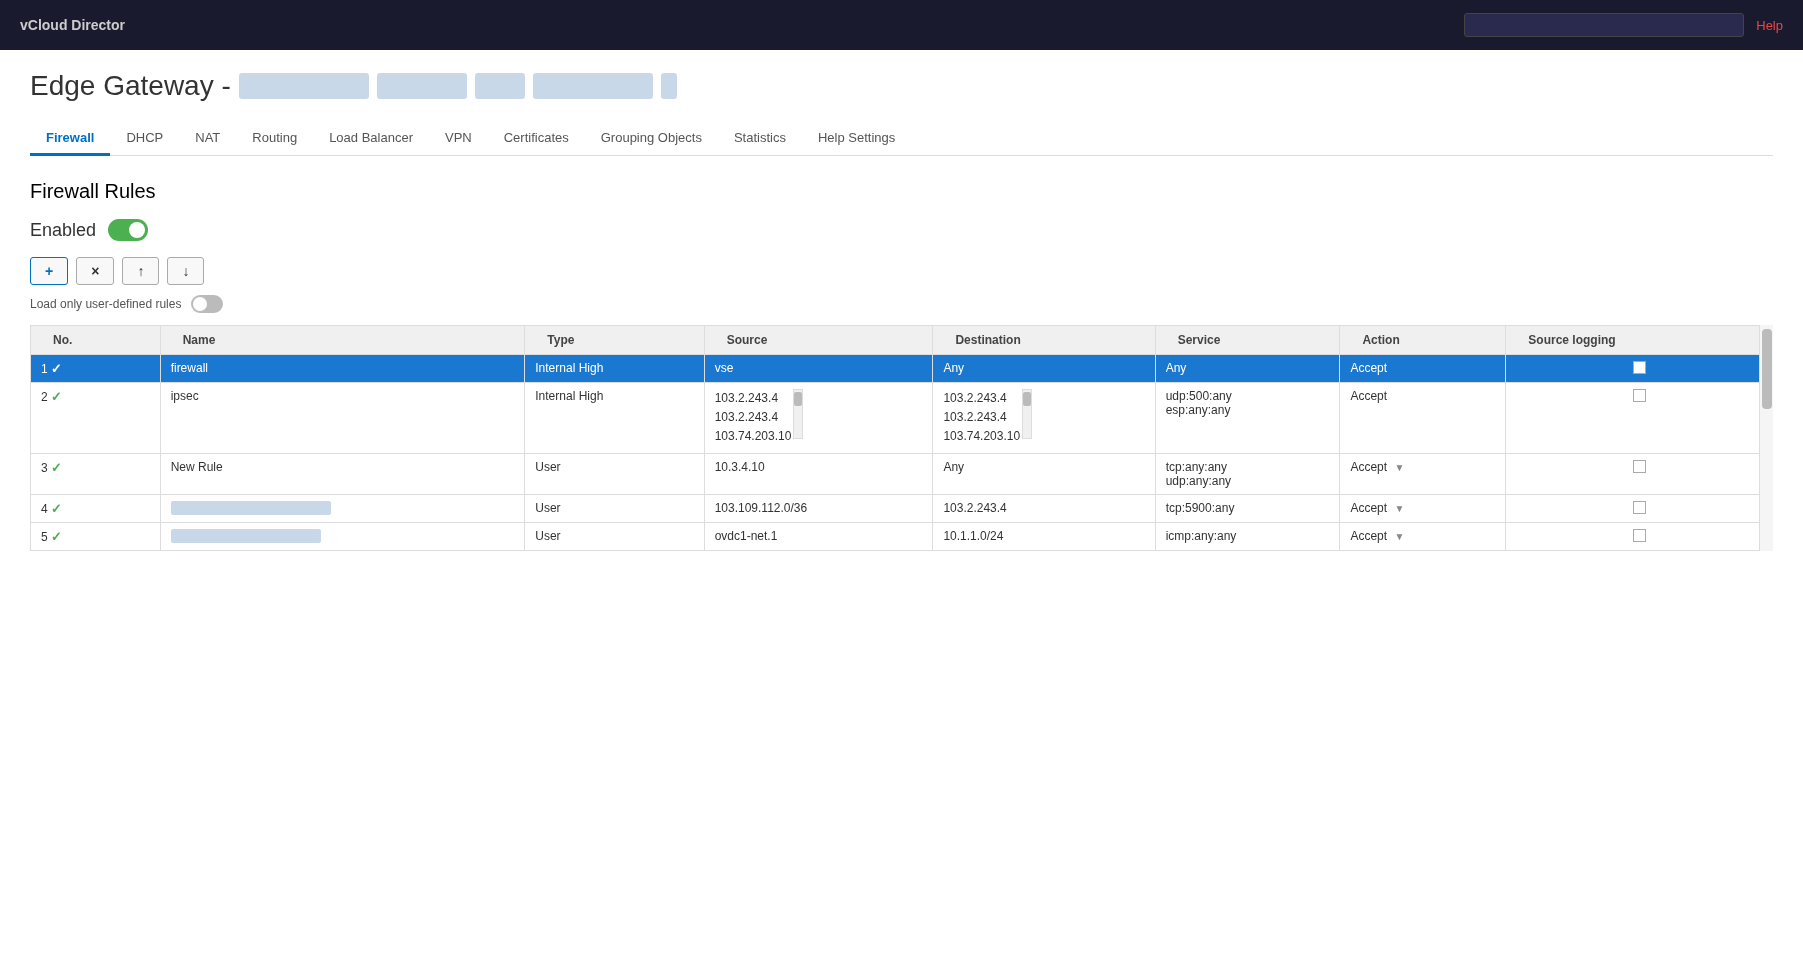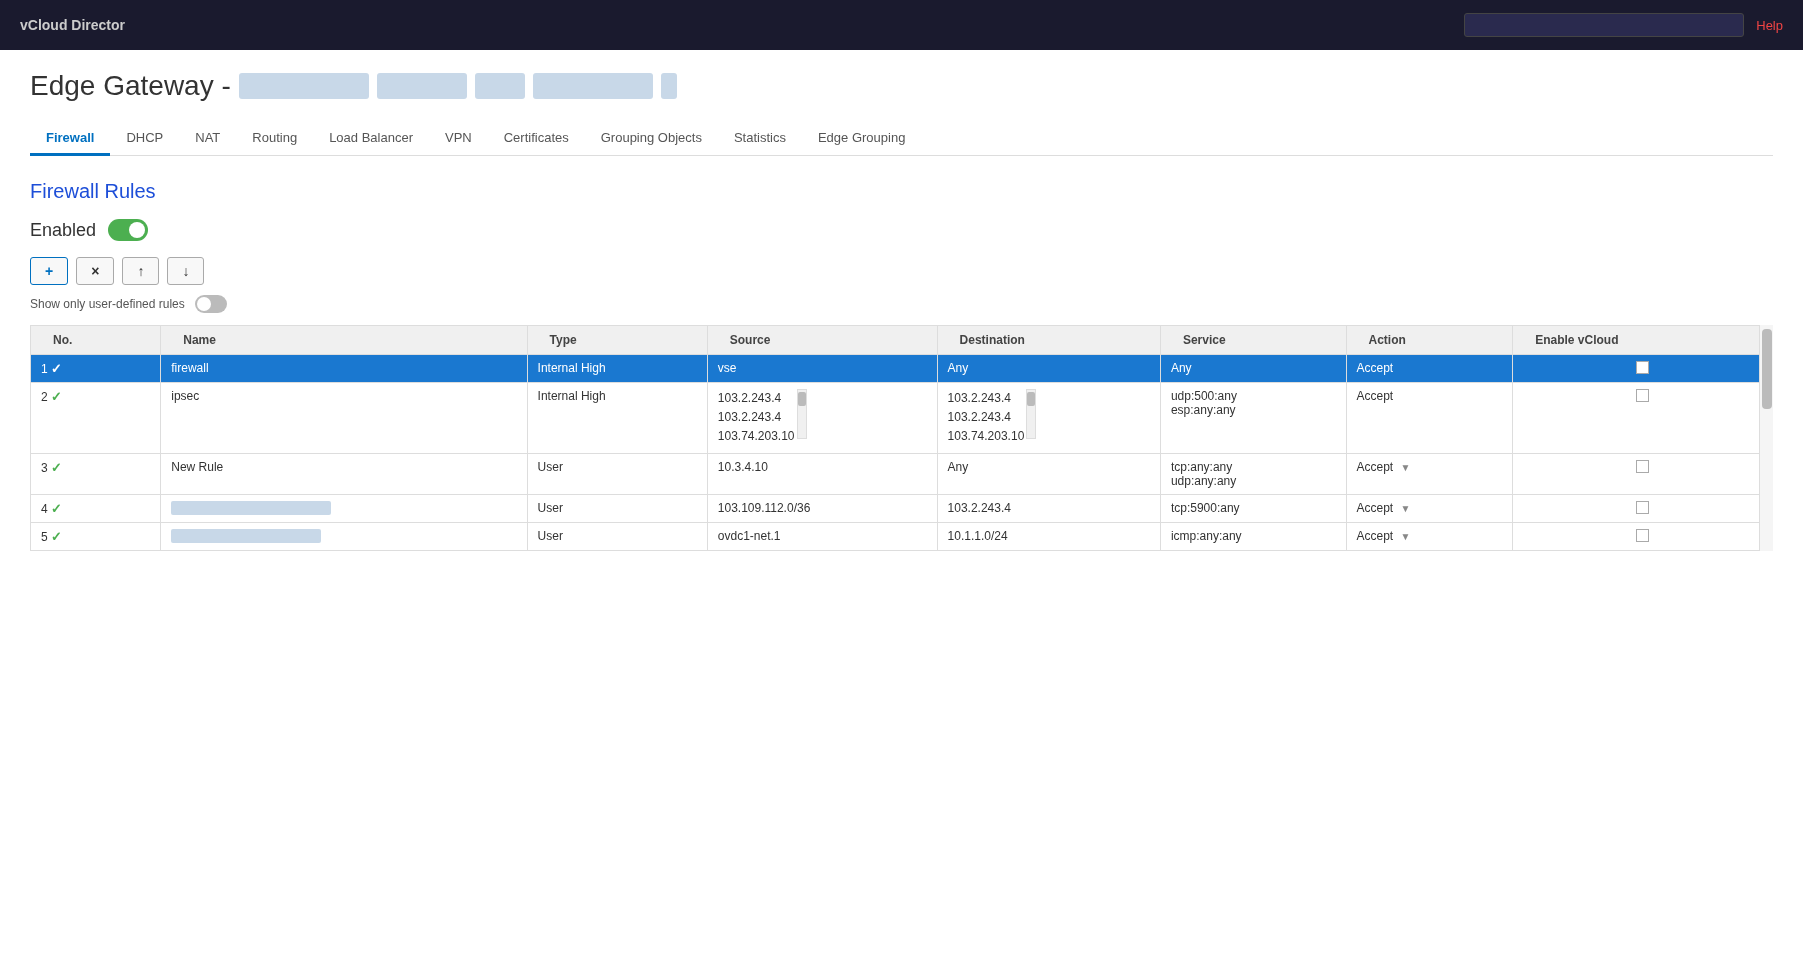--- a/index.html
+++ b/index.html
@@ -85,21 +85,21 @@
       color: #0070c0;
       border-bottom: 3px solid #0070c0;
       font-weight: bold;
     }
 
     
     .section-title {
       font-size: 20px;
       font-weight: 400;
       margin-bottom: 16px;
-      color: #1d4ed8;
+      color: #000000;
     }
 
     .enabled-row {
       display: flex;
       align-items: center;
       gap: 12px;
       margin-bottom: 16px;
     }
     .enabled-label {
       font-size: 18px;
@@ -284,21 +284,21 @@
   <div class="tabs">
     <div class="tab active">Firewall</div>
     <div class="tab">DHCP</div>
     <div class="tab">NAT</div>
     <div class="tab">Routing</div>
     <div class="tab">Load Balancer</div>
     <div class="tab">VPN</div>
     <div class="tab">Certificates</div>
     <div class="tab">Grouping Objects</div>
     <div class="tab">Statistics</div>
-    <div class="tab">Edge Grouping</div>
+    <div class="tab">Help Settings</div>
   </div>
 
   <div class="section-title">Firewall Rules</div>
 
   <div class="enabled-row">
     <span class="enabled-label">Enabled</span>
     <div class="toggle">
       <div class="toggle-track">
         <div class="toggle-thumb"></div>
       </div>
@@ -314,38 +314,38 @@
     </button>
     <button class="btn">
       <span class="btn-icon">↑</span>
     </button>
     <button class="btn">
       <span class="btn-icon">↓</span>
     </button>
   </div>
 
   <div class="user-defined-row">
-    <span>Show only user-defined rules</span>
+    <span>Load only user-defined rules</span>
     <div class="toggle-small">
       <div class="toggle-small-thumb"></div>
     </div>
   </div>
 
   <div class="table-wrapper">
     <table class="rules-table">
       <thead>
         <tr>
           <th>No.</th>
           <th>Name</th>
           <th>Type</th>
           <th>Source</th>
           <th>Destination</th>
           <th>Service</th>
           <th>Action</th>
-          <th>Enable vCloud</th>
+          <th>Source logging</th>
         </tr>
       </thead>
       <tbody>
 
         <tr class="row-selected">
           <td>
             <span class="row-num">1</span>
             <span class="check-icon"> ✓</span>
           </td>
           <td>firewall</td>

